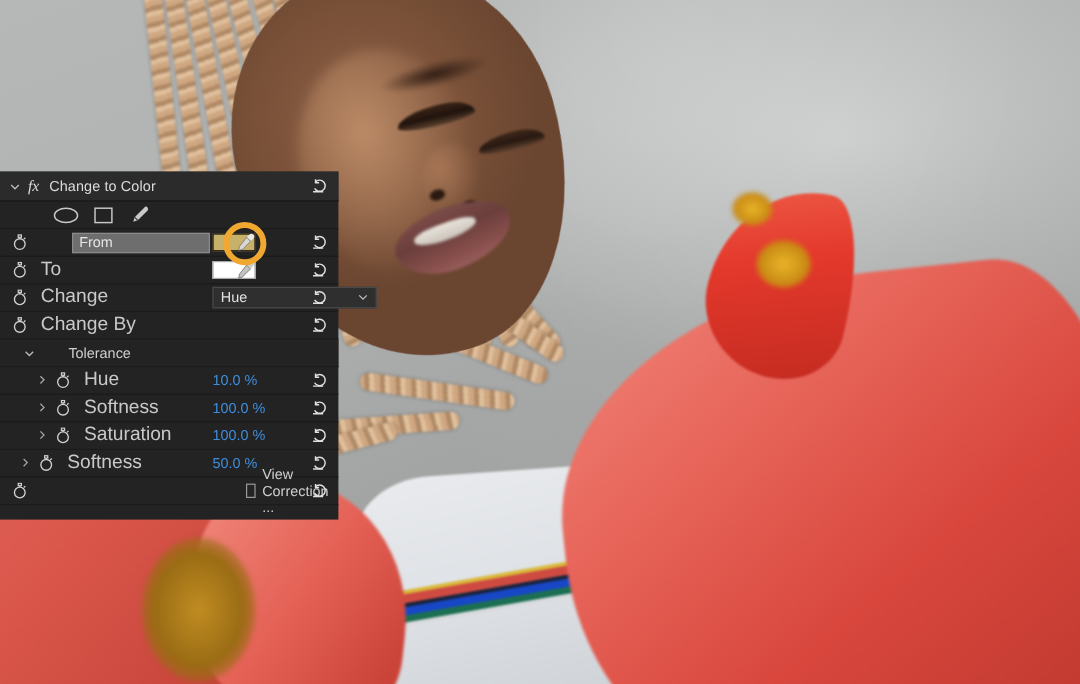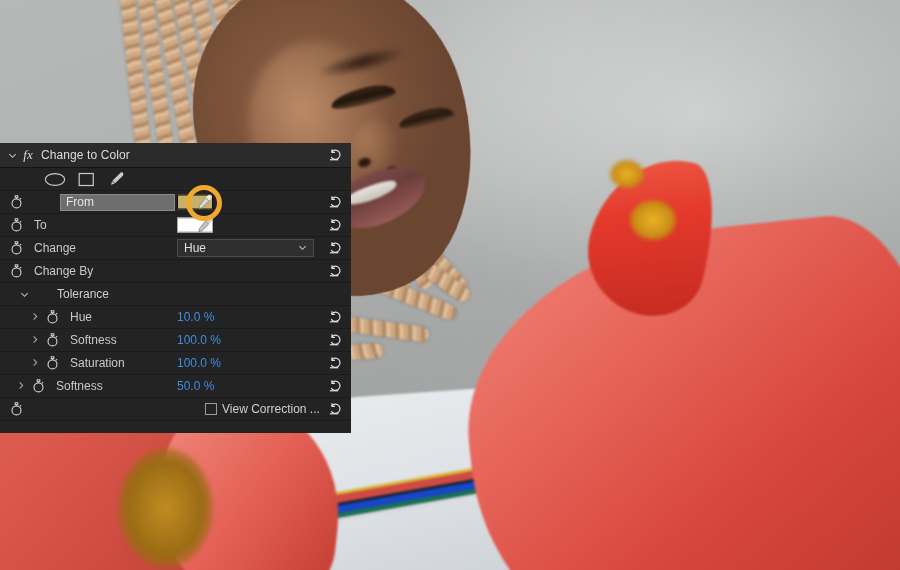--- a/index.html
+++ b/index.html
@@ -178,21 +178,21 @@
     background: linear-gradient(120deg,#f18a7d 0%, #e46055 50%, #c23a2f 100%);
     border-radius: 40% 60% 30% 50%;
     transform: rotate(6deg);
     filter: blur(1.3px);
   }
 
   
   #effects-panel {
     position: absolute;
     left: 0; top: 143px;
-    width: 351px; height: 290px;
+    width: 282px; height: 290px;
     background: #232323;
     color: #d6d6d6;
     font-size: 12px;
     user-select: none;
     z-index: 10;
   }
   .row {
     position: relative;
     display: flex;
     align-items: center;
@@ -219,21 +219,21 @@
     width: 18px; min-width:18px;
     font-style: italic;
     font-family: "Liberation Serif", serif;
     font-size: 13px;
     color: #dcdcdc;
     text-align: center;
   }
   .title { color:#dcdcdc; font-size:12px; padding-left: 4px; letter-spacing:.1px;}
 
   .stopwatch { width: 20px; min-width:20px; display:flex; align-items:center; justify-content:center; cursor:pointer;}
-  .param-label { color:#c9c9c9; font-size:12px;text-align:right; }
+  .param-label { color:#c9c9c9; font-size:16px;text-align:right; }
   .group-label { color:#cfcfcf; font-size:12px; padding-left: 26px;}
 
   .reset-btn {
     position:absolute; right: 8px; top: 50%; transform: translateY(-50%);
     width: 15px; height: 14px; cursor:pointer;
   }
 
   
   .from-hl {
     position:absolute; left: 60px; top: 3px;

